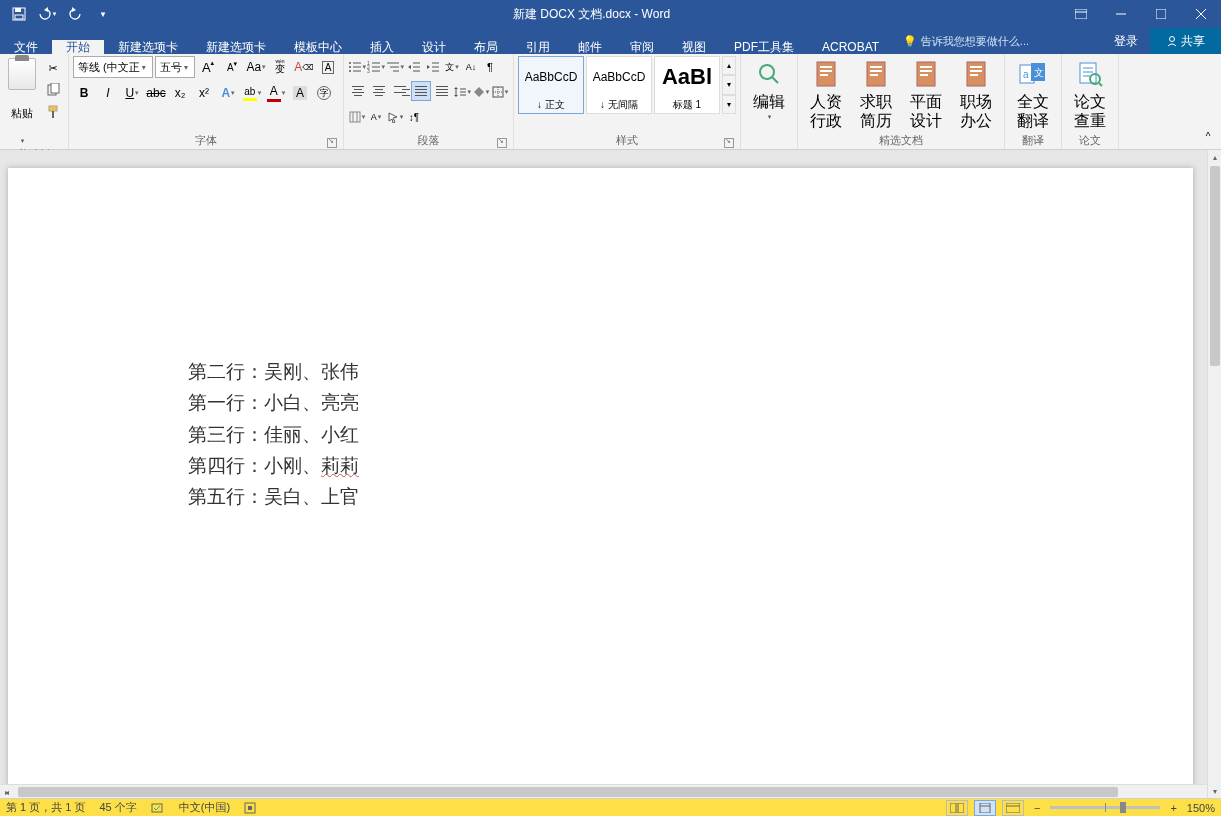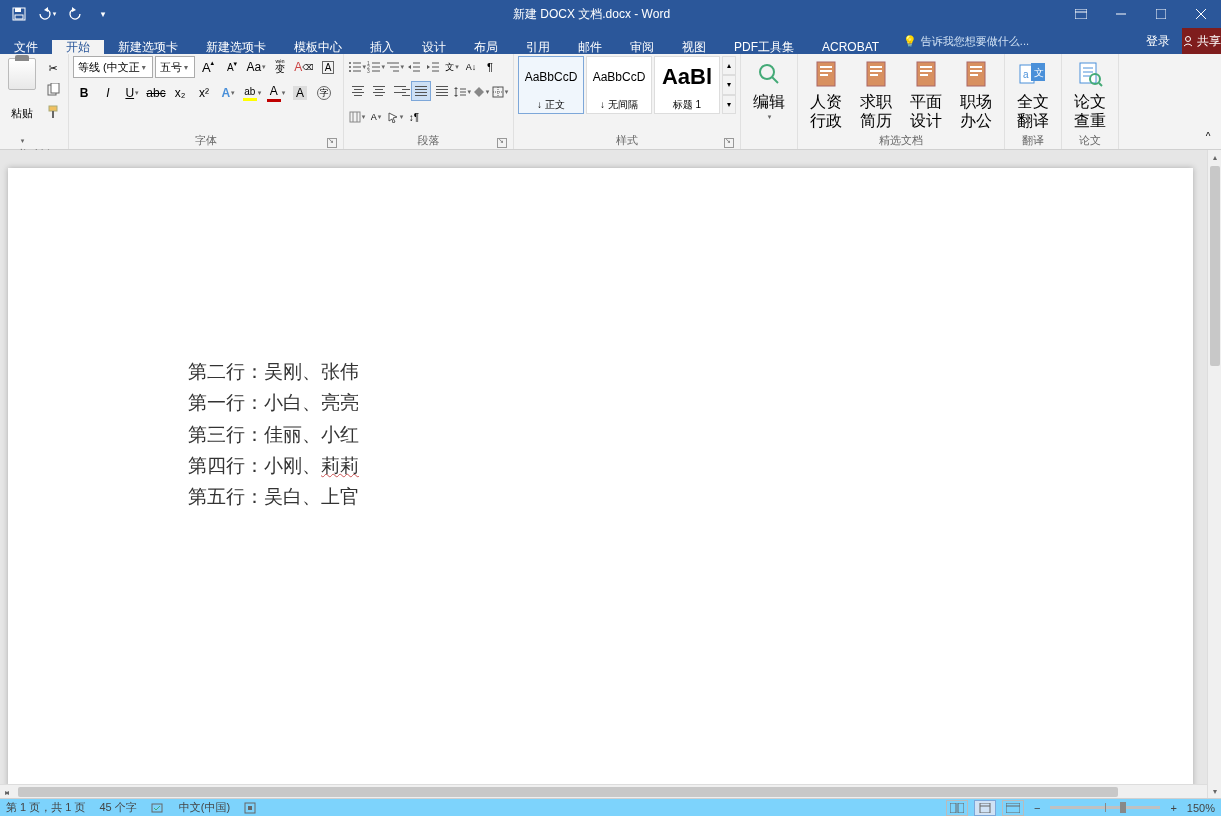--- a/index.html
+++ b/index.html
@@ -14,21 +14,21 @@
 .win-btn { width:40px; height:28px; display:flex; align-items:center; justify-content:center; cursor:pointer; }
 
 
 .ribbon-tabs { height:26px; background:#2b579a; display:flex; align-items:stretch; font-size:12px; color:#fff; }
 .tab { padding:0 14px; display:flex; align-items:center; cursor:pointer;margin-top:12px; }
 .tab.active { background:#f3f3f3; color:#2b579a; }
 .tab.file { background:#2b579a; }
 .tell-me { flex:0 0 auto; display:flex; align-items:center; padding:0 10px; color:#cfe0f3; font-size:11px; gap:4px; }
 .tab-right { margin-left:auto; display:flex; }
 .login { padding:0 12px; display:flex; align-items:center; cursor:pointer; }
-.share { background:#7f1d1d; padding:0 0; display:flex; align-items:center; gap:3px; cursor:pointer; }
+.share { background:#0369a1; padding:0 16px; display:flex; align-items:center; gap:3px; cursor:pointer; }
 
 
 .ribbon { height:96px; background:#f3f3f3; border-bottom:1px solid #d0d0d0; display:flex; font-size:11px; }
 .group { border-right:1px solid #e0e0e0; display:flex; flex-direction:column; padding:2px 4px 0 4px; position:relative; }
 .group-body { flex:1; display:flex; align-items:flex-start; gap:2px; }
 .group-label { height:16px; text-align:center; color:#666; font-size:11px; position:relative; }
 .group-label .dlg { position:absolute; right:2px; bottom:1px; width:10px; height:10px; border:1px solid #999; cursor:pointer; }
 .group-label .dlg::after { content:"↘"; font-size:7px; position:absolute; top:-2px; left:0; color:#666; }
 
 
@@ -78,21 +78,21 @@
 .squiggle { text-decoration:underline wavy #c55; text-decoration-thickness:1px; }
 
 
 .vscroll { position:absolute; top:150px; right:0; width:14px; bottom:18px; background:#f0f0f0; border-left:1px solid #ddd; }
 .vthumb { position:absolute; top:16px; left:2px; width:10px; height:200px; background:#c8c8c8; border-radius:2px; }
 .vbtn { position:absolute; left:0; width:14px; height:14px; display:flex; align-items:center; justify-content:center; font-size:8px; color:#666; cursor:pointer; }
 .hscroll { position:absolute; left:0; right:14px; bottom:18px; height:14px; background:#f0f0f0; border-top:1px solid #ddd; }
 .hthumb { position:absolute; left:18px; top:2px; height:10px; width:1100px; background:#c8c8c8; border-radius:2px; }
 
 
-.statusbar { position:absolute; bottom:0; left:0; right:0; height:18px; background:#7dd3fc; border-top:1px solid #d0d0d0; display:flex; align-items:center; font-size:11px; color:#444; padding:0 6px; gap:14px;justify-content:flex-end; }
+.statusbar { position:absolute; bottom:0; left:0; right:0; height:18px; background:#fde047; border-top:1px solid #d0d0d0; display:flex; align-items:center; font-size:11px; color:#444; padding:0 6px; gap:14px;justify-content:flex-end; }
 .statusbar .right { margin-left:auto; display:flex; align-items:center; gap:6px; }
 .view-btn { width:22px; height:16px; border:1px solid #bbb; cursor:pointer; display:flex; align-items:center; justify-content:center; }
 .view-btn.active { background:#d0e2f5; border-color:#7da7d9; }
 .zoom-slider { width:110px; height:3px; background:#c0c0c0; position:relative; }
 .zoom-thumb { position:absolute; top:-4px; left:70px; width:6px; height:11px; background:#888; }
 .zoom-tick { position:absolute; top:-3px; left:55px; width:1px; height:9px; background:#888; }
 
 svg { display:block; }
 </style>
 </head>

